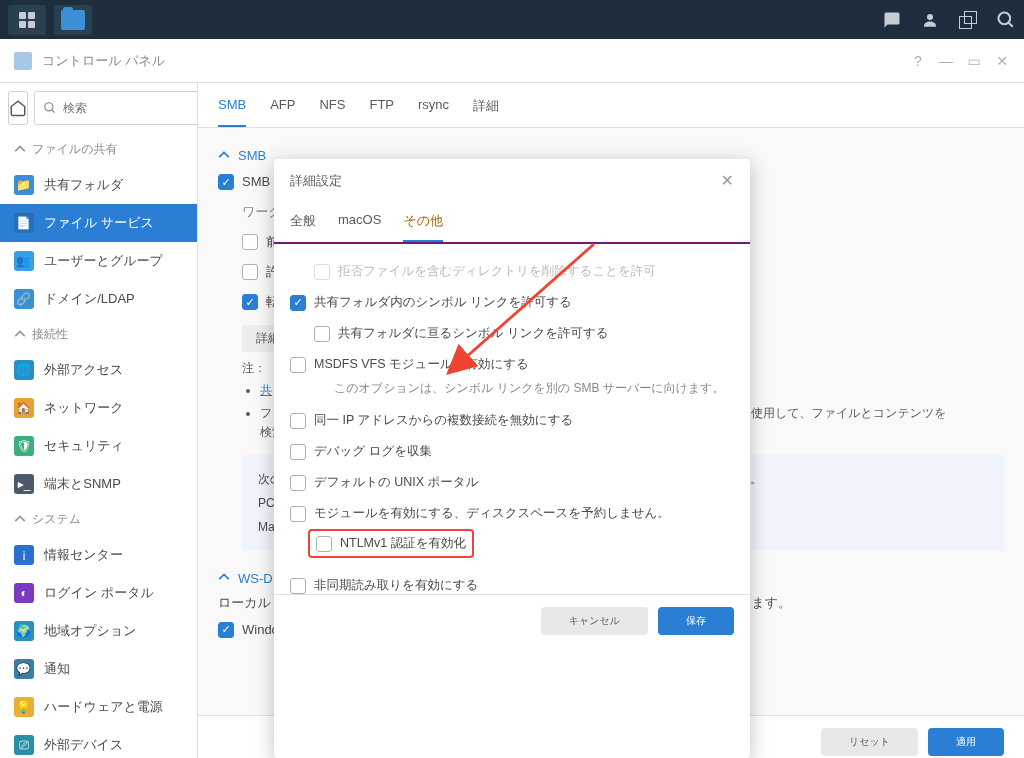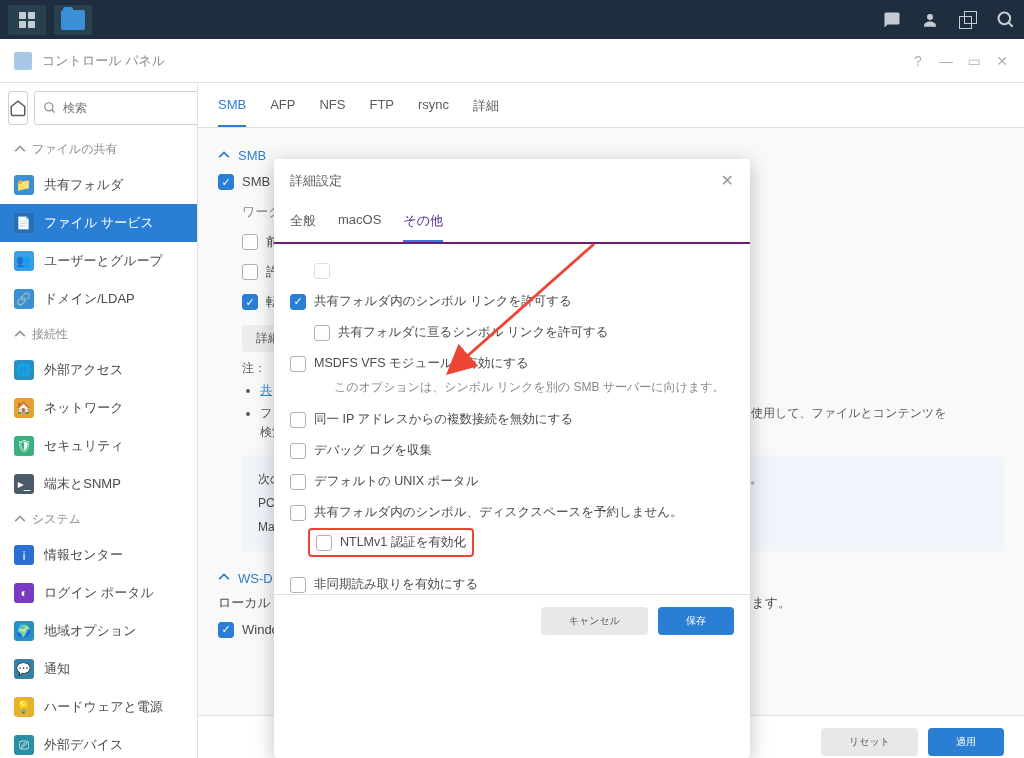--- a/index.html
+++ b/index.html
@@ -55,21 +55,21 @@
 .btn { padding: 7px 28px; border-radius: 4px; cursor: pointer; border: none; font-size: 10px; }
 .btn-default { background: #e8e8e8; color: #5a5a5a; }
 .btn-primary { background: #2a7fd4; color: #fff; }
 
 .modal-overlay { position: absolute; top: 39px; left: 0; right: 0; bottom: 0; display: flex; justify-content: center; pointer-events: none; }
 .modal { pointer-events: auto; margin-top: 120px; width: 476px; background: #fff; border-radius: 4px; box-shadow: 0 4px 20px rgba(0,0,0,0.25); display: flex; flex-direction: column; }
 .modal-hdr { display: flex; align-items: center; padding: 12px 16px; color: #5a5a5a; font-size: 13px; }
 .modal-close { margin-left: auto; color: #999; cursor: pointer; font-size: 16px; }
 .modal-tabs { display: flex; gap: 22px; padding: 0 16px; border-bottom: 2px solid #701a75; }
 .modal-tab { padding: 10px 0; font-size: 13px; cursor: pointer; color: #5a5a5a; }
-.modal-tab.active { color: #4c1d95; border-bottom: 2px solid #2a7fd4; }
+.modal-tab.active { color: #a16207; border-bottom: 2px solid #2a7fd4; }
 .modal-body { padding: 12px 0 12px 16px; max-height: 350px; overflow-y: auto; font-size: 12.5px; }
 .modal-body .check-row { padding: 7px 0; }
 .desc { color: #888; font-size: 12px; margin-left: 44px; margin-bottom: 8px; }
 .highlight { border: 2.5px solid #e43; border-radius: 4px; padding: 4px 6px; margin-left: 18px; display: inline-flex; align-items: center; gap: 8px; }
 .modal-footer { padding: 12px 16px; display: flex; justify-content: flex-end; gap: 10px; border-top: 1px solid #e0e0e0; }
 
 .arrow { position: absolute; top: 200px; left: 442px; pointer-events: none; }
 .arrow svg { overflow: visible; }
 
 svg.chev { width: 12px; height: 12px; }
@@ -301,20 +301,21 @@
       <span class="modal-close">✕</span>
     </div>
     <div class="modal-tabs">
       <div class="modal-tab">全般</div>
       <div class="modal-tab">macOS</div>
       <div class="modal-tab active">その他</div>
     </div>
     <div class="modal-body">
       <div class="check-row indent" style="color:#bbb">
           <span class="checkbox" style="border-color:#ddd"></span>
+          <span>拒否ファイルを含むディレクトリを削除することを許可</span>
         </div>
       <div class="check-row">
           <span class="checkbox checked">✓</span>
           <span>共有フォルダ内のシンボル リンクを許可する</span>
         </div>
       <div class="check-row indent">
           <span class="checkbox"></span>
           <span>共有フォルダに亘るシンボル リンクを許可する</span>
         </div>
       <div class="check-row">
@@ -329,21 +330,21 @@
       <div class="check-row">
           <span class="checkbox"></span>
           <span>デバッグ ログを収集</span>
         </div>
       <div class="check-row">
           <span class="checkbox"></span>
           <span>デフォルトの UNIX ポータル</span>
         </div>
       <div class="check-row">
           <span class="checkbox"></span>
-          <span>共有フォルダ内のシンボル、ディスクスペースを予約しません。</span>
+          <span>モジュールを有効にする、ディスクスペースを予約しません。</span>
         </div>
       <div class="highlight">
         <span class="checkbox"></span>
           <span>NTLMv1 認証を有効化</span>
       </div>
       <div class="check-row" style="margin-top:12px">
           <span class="checkbox"></span>
           <span>非同期読み取りを有効にする</span>
         </div>
       

